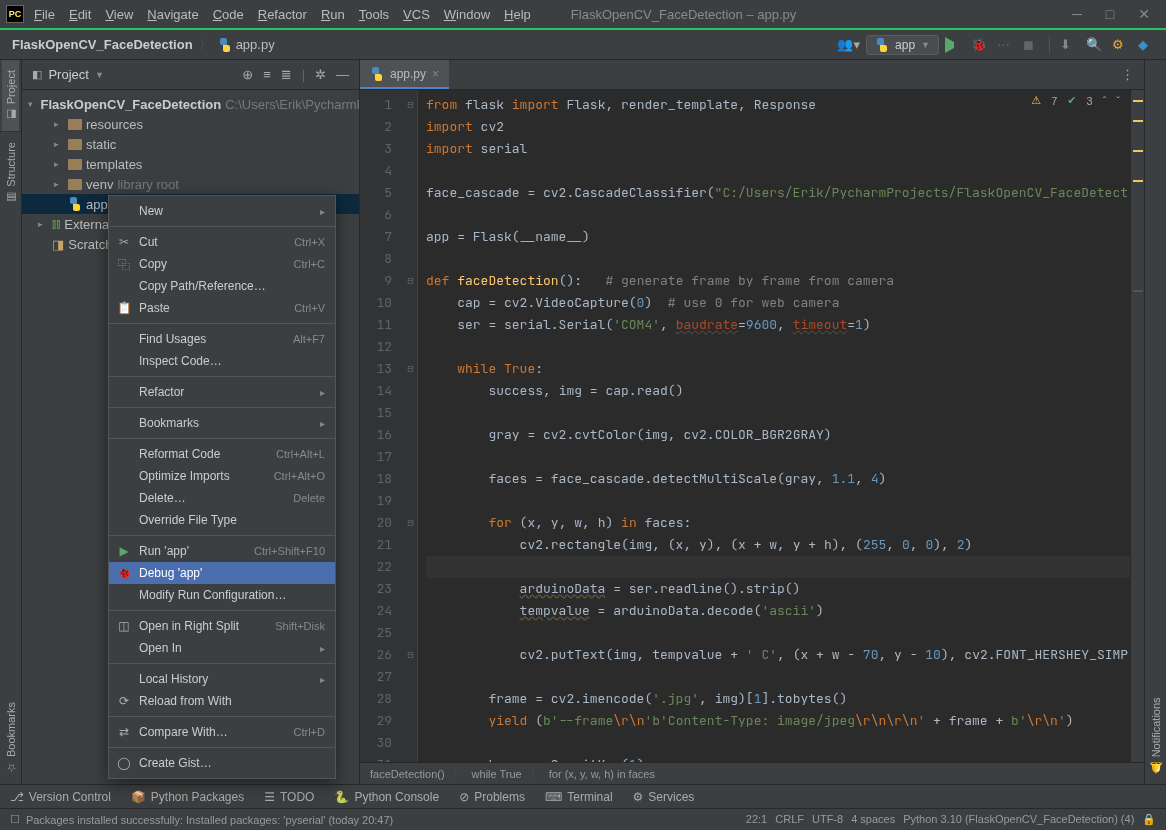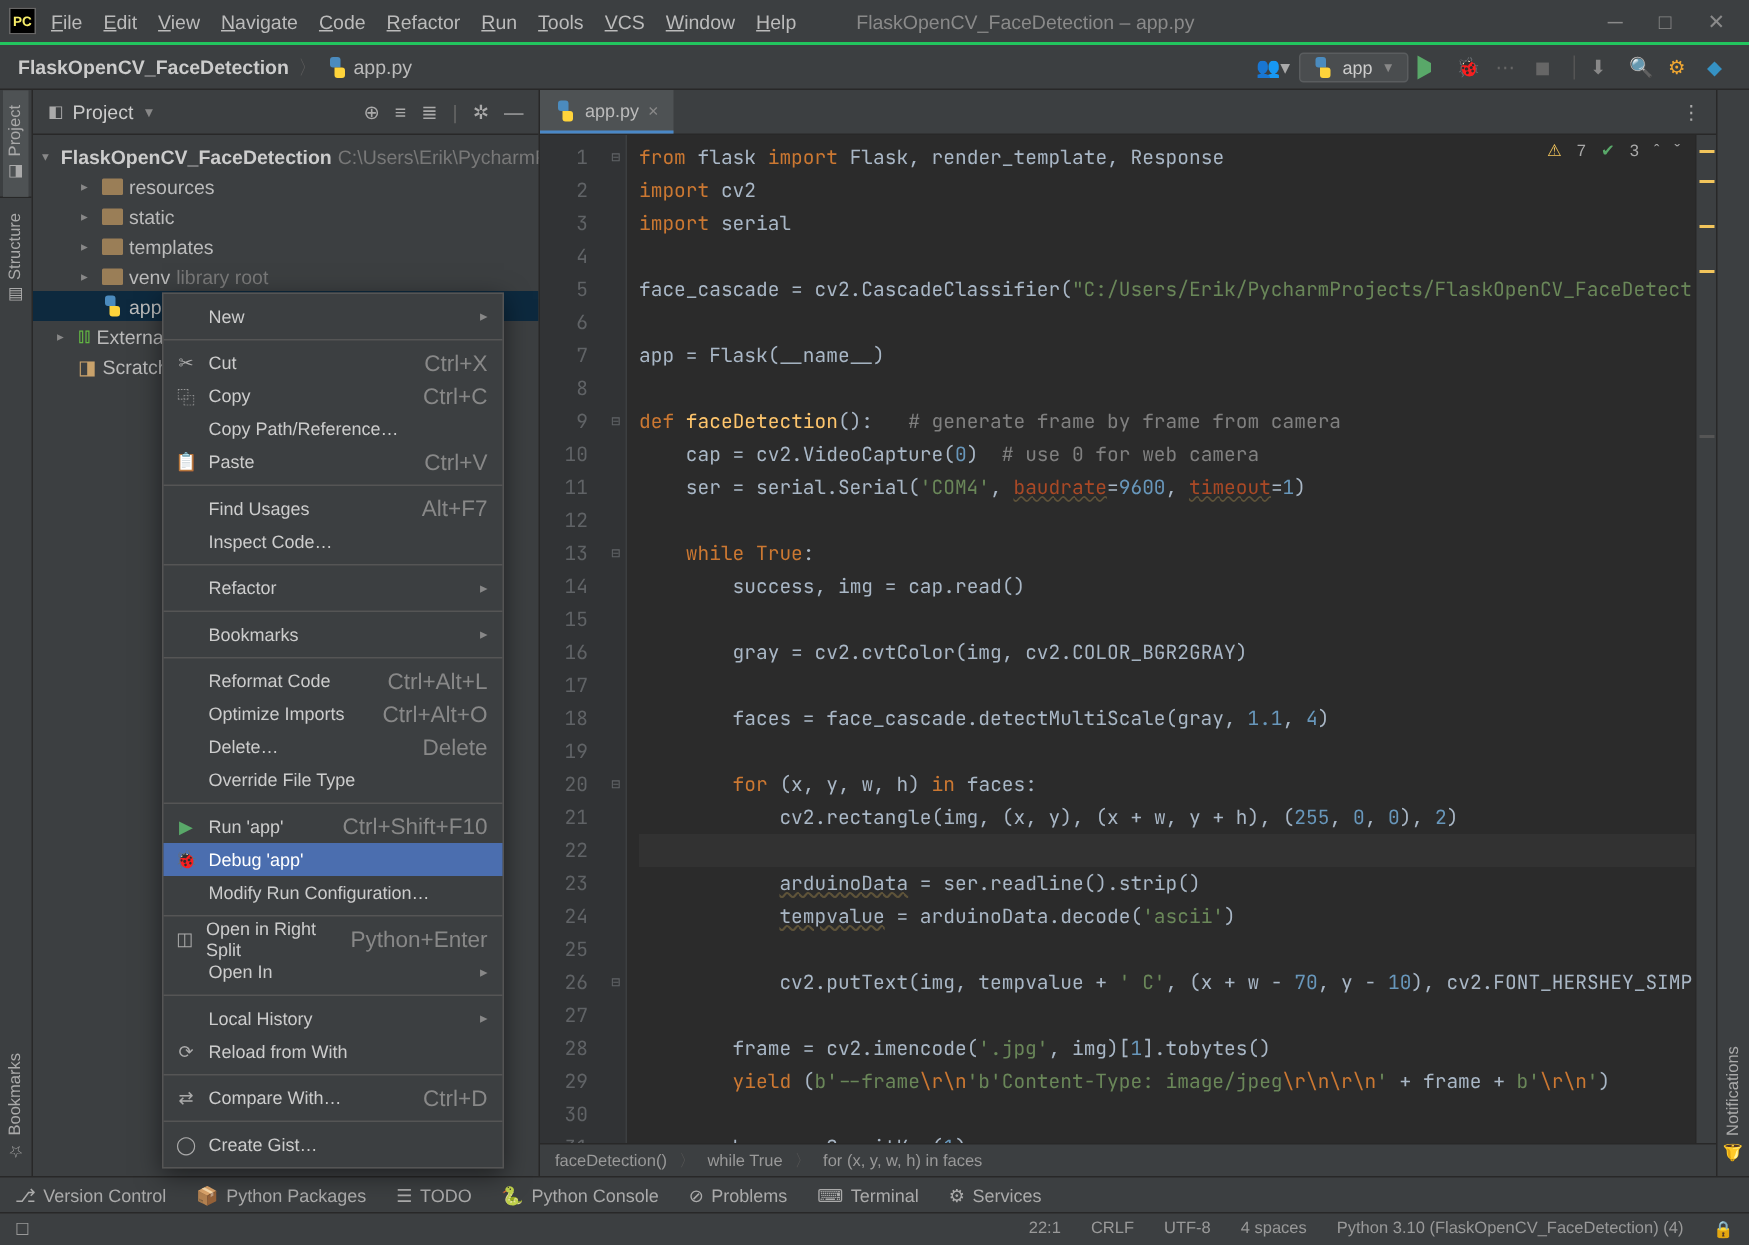--- a/index.html
+++ b/index.html
@@ -102,36 +102,36 @@
 .code .op { color: #a9b7c6; }
 .code-hl { background: #323232; }
 .editor-status { position: absolute; top: 34px; right: 24px; font-size: 11px; color: #aaa; display: flex; gap: 10px; align-items: center; }
 .right-scroll { width: 14px; background: #3c3f41; border-left: 1px solid #282828; position: relative;}
 .right-scroll .mark { position: absolute; left: 2px; width: 10px; height: 2px; }
 .right-gutter { width: 22px; background: #3c3f41; border-left: 1px solid #282828; display: flex; flex-direction: column; align-items: center;}
 .breadcrumb-bar { height: 22px; background: #3c3f41; border-top: 1px solid #282828; display: flex; align-items: center; padding: 0 10px; font-size: 11px; color: #999; gap: 8px;}
 .bottom-bar { height: 24px; background: #3c3f41; border-top: 1px solid #282828; display: flex; align-items: center; padding: 0 10px; gap: 20px; font-size: 12px;}
 .bottom-bar .tool { display: flex; align-items: center; gap: 5px; color: #aaa;}
 .status-bar { height: 22px; background: #3c3f41; border-top: 1px solid #282828; display: flex; align-items: center; padding: 0 10px; font-size: 11px; color: #999;}
-.status-right { margin-left: auto; display: flex; gap: 20px; }
+.status-right { margin-left: auto; display: flex; gap: 8px; }
 .context-menu {
   position: absolute;
   left: 108px; top: 195px;
   width: 228px;
   background: #3c3f41;
   border: 1px solid #555;
   box-shadow: 0 4px 16px rgba(0,0,0,0.5);
   z-index: 100;
   font-size: 12px;
   padding: 4px 0;
 }
 .ctx-item { height: 22px; display: flex; align-items: center; padding: 0 10px 0 8px; gap: 8px; color: #ccc;}
 .ctx-item.hl { background: #4b6eaf; color: #fff; }
 .ctx-item .ic { width: 14px; text-align: center; color: #aaa;}
-.ctx-item .sc { margin-left: auto; color: #888; font-size: 15px; }
+.ctx-item .sc { margin-left: auto; color: #888; font-size: 11px; }
 .ctx-item .arr { margin-left: auto; color: #888; font-size: 10px;}
 .ctx-sep { height: 1px; background: #555; margin: 4px 0; }
 .pyicon { width: 14px; height: 14px; display: inline-block; position: relative;}
 .pyicon::before { content: ''; position: absolute; width: 7px; height: 7px; background: #4b8bbe; border-radius: 2px 2px 0 2px; top: 0; left: 2px;}
 .pyicon::after { content: ''; position: absolute; width: 7px; height: 7px; background: #ffd43b; border-radius: 0 2px 2px 2px; bottom: 0; right: 2px;}
 .play-icon { width: 0; height: 0; border-left: 9px solid #59a869; border-top: 5px solid transparent; border-bottom: 5px solid transparent; display: inline-block;}
 .bug-icon { color: #59a869; font-size: 13px;}
 </style>
 </head>
 <body>
@@ -403,20 +403,21 @@
       <span>Terminal</span>
     </div>
     <div class="tool">
       <span>⚙</span>
       <span>Services</span>
     </div>
   </div>
 
 <div class="status-bar">
   <span style="margin-right:6px;">☐</span>
+  <span>Packages installed successfully: Installed packages: 'pyserial' (today 20:47)</span>
   <div class="status-right">
     <span>22:1</span>
     <span>CRLF</span>
     <span>UTF-8</span>
     <span>4 spaces</span>
     <span>Python 3.10 (FlaskOpenCV_FaceDetection) (4)</span>
     <span>🔒</span>
   </div>
 </div>
 
@@ -499,21 +500,21 @@
       <span>Debug 'app'</span>
     </div>
     <div class="ctx-item">
       <span class="ic"></span>
       <span>Modify Run Configuration…</span>
     </div>
     <div class="ctx-sep"></div>
     <div class="ctx-item">
       <span class="ic">◫</span>
       <span>Open in Right Split</span>
-      <span class="sc">Python+Enter</span>
+      <span class="sc">Shift+Disk</span>
     </div>
     <div class="ctx-item">
       <span class="ic"></span>
       <span>Open In</span>
       <span class="arr">▸</span>
     </div>
     <div class="ctx-sep"></div>
     <div class="ctx-item">
       <span class="ic"></span>
       <span>Local History</span>

